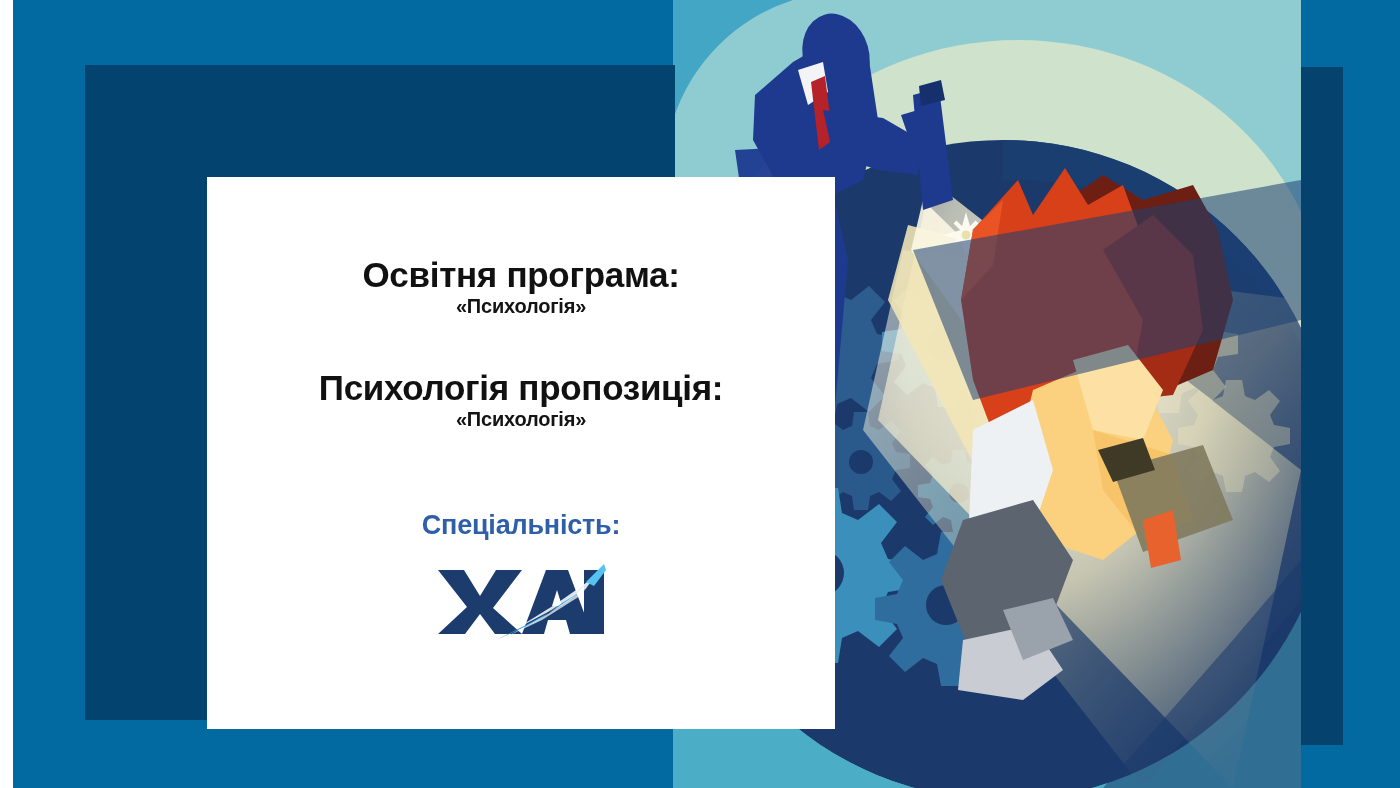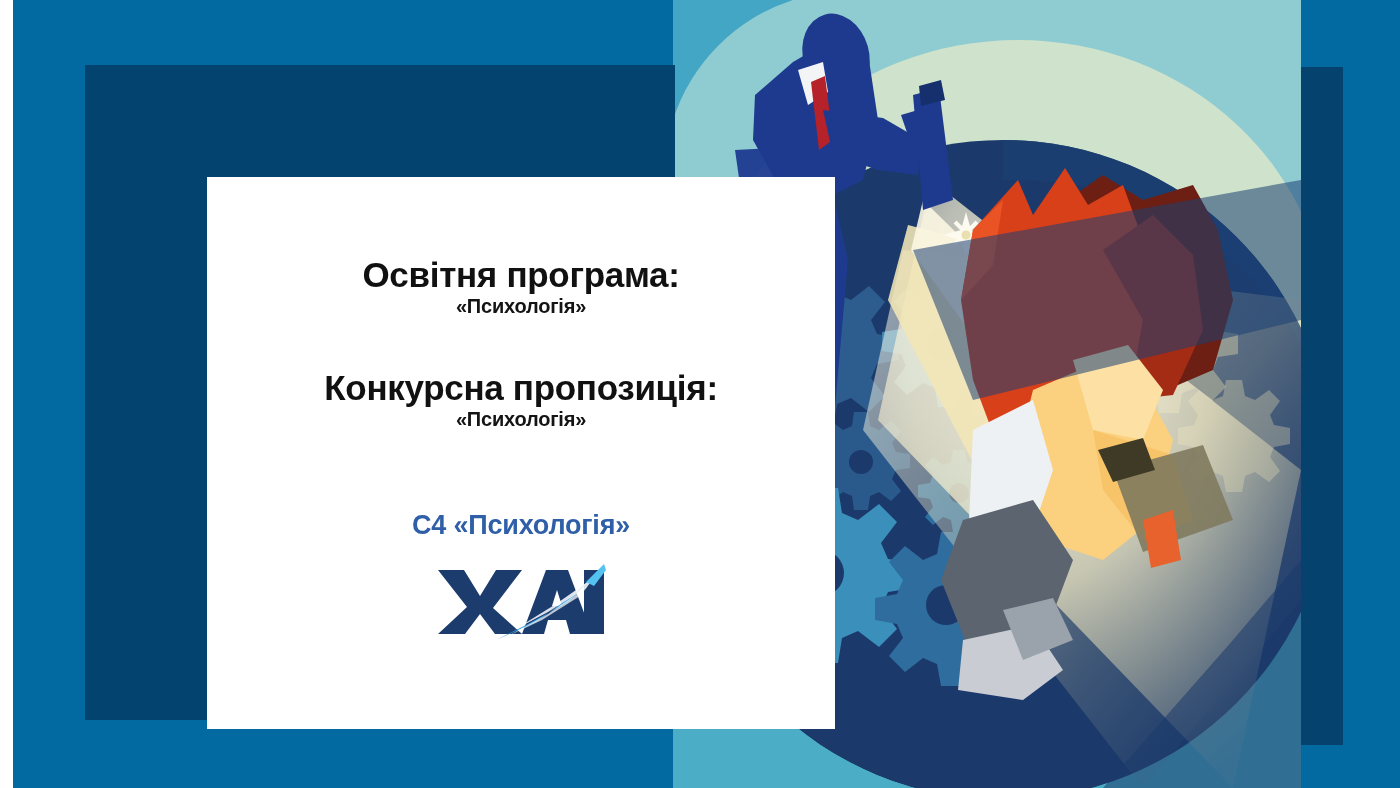--- a/index.html
+++ b/index.html
@@ -265,28 +265,28 @@
       <div id="card-content">
 
         <div class="blk">
           <div class="hd">Освітня програма:</div>
           <div class="sub">«Психологія»</div>
         </div>
 
         <div class="gap"></div>
 
         <div class="blk">
-          <div class="hd">Конкурсна пропозиція:</div>
+          <div class="hd">Психологія пропозиція:</div>
           <div class="sub">«Психологія»</div>
         </div>
 
         <div class="gap" style="height:78px"></div>
 
         <div class="blk">
-          <div class="spec">С4 «Психологія»</div>
+          <div class="spec">Спеціальність:</div>
         </div>
 
         <div id="logo-wrap">
           <svg id="logo-svg" viewBox="0 0 170 76" xmlns="http://www.w3.org/2000/svg">
             <g fill="#1d3c6e">
 
               <path d="M2,6 L28,6 L44,32 L60,6 L86,6 L57,44 L86,70 L59,70 L44,50 L29,70 L2,70 L31,43 Z"></path>
 
               <path d="M86,70 L110,6 L132,6 L156,70 L134,70 L130,56 L112,56 L108,70 Z
                        M116,42 L126,42 L121,26 Z"></path>

